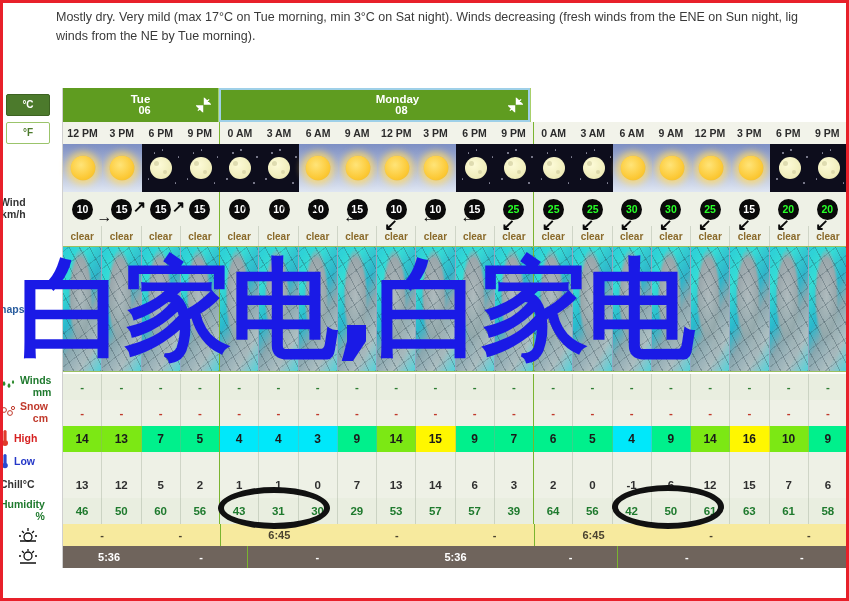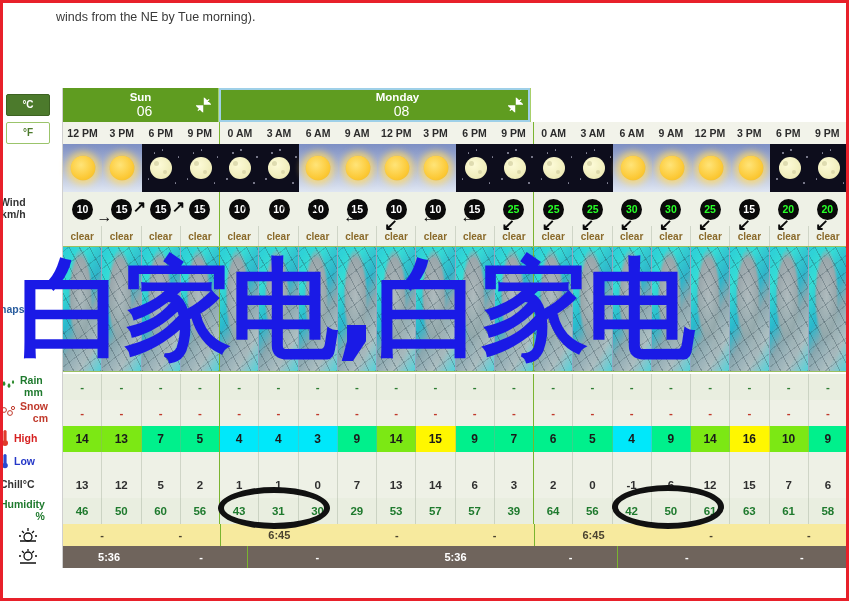--- a/index.html
+++ b/index.html
@@ -87,22 +87,22 @@
     background: #5f9c20;
     box-shadow: inset 0 0 0 2px #9fd0e8;
     padding-left: 46px;
   }
   .daybar .dname {
     font-size: 11.5px;
     font-weight: bold;
     text-align: center;
   }
   .daybar .dnum {
-    font-size: 14px;
-    font-weight: normal;
+    font-size: 11px;
+    font-weight: bold;
     text-align: center;
     margin-left: 8px;
   }
   .pin-icon {
     position: absolute;
     right: 7px;
     top: 50%;
     transform: translateY(-50%);
     width: 15px; height: 15px;
     color: #ffffff;
@@ -292,36 +292,37 @@
   }
   .ell1 { left: 218px; top: 487px; width: 112px; height: 42px; }
   .ell2 { left: 612px; top: 485px; width: 112px; height: 44px; }
 </style>
 </head>
 <body>
 
 <div class="frame"></div>
 
 <div class="summary">
+  <div class="summary-text">Mostly dry. Very mild (max 17°C on Tue morning, min 3°C on Sat night). Winds decreasing (fresh winds from the ENE on Sun night, lig</div>
   <div class="summary-text l2">winds from the NE by Tue morning).</div>
 </div>
 
 <div class="wx">
 
   <div class="grid">
     <div class="labelcol">
       <div class="lbl h-day unitwrap">
         <div class="unitbtn on">°C</div>
       </div>
     </div>
     <div class="datacol">
       <div class="day sat">
         <div class="daybar">
           <div>
-            <div class="dname">Sun</div>
+            <div class="dname">Tue</div>
             <div class="dnum">06</div>
           </div>
           <svg class="pin-icon" viewBox="0 0 16 16">
             <path d="M2 14 L7 9 M1 9 L7 9 L7 15 Z M14 2 L9 7 M15 7 L9 7 L9 1 Z" fill="#fff" stroke="#fff" stroke-width="1.4"></path>
           </svg>
         </div>
       </div>
       <div class="day sun">
         <div class="daybar">
           <div>
@@ -758,21 +759,21 @@
     <div class="labelcol">
       <div class="lbl h-row rain-lbl">
         <span class="ico">
           <svg width="16" height="14" viewBox="0 0 16 14">
               <path d="M4 2 C6 4 6 6 4 7 C2 6 2 4 4 2 Z" fill="#2e8b2e"></path>
               <path d="M9 4 C11 6 11 8 9 9 C7 8 7 6 9 4 Z" fill="#2e8b2e"></path>
               <path d="M13 1 C14.5 2.5 14.5 4 13 5 C11.5 4 11.5 2.5 13 1 Z" fill="#2e8b2e"></path>
             </svg>
         </span>
         <span>
-          <span style="display:block">Rain</span>
+          <span style="display:block">Winds</span>
           <span style="display:block">mm</span>
         </span>
       </div>
     </div>
     <div class="datacol">
         <div class="drow rain" id="rain-cells" style="flex:1 1 auto;">
           <div class="c sep">-</div>
           <div class="c sep">-</div>
           <div class="c sep">-</div>
           <div class="c sepday">-</div>

